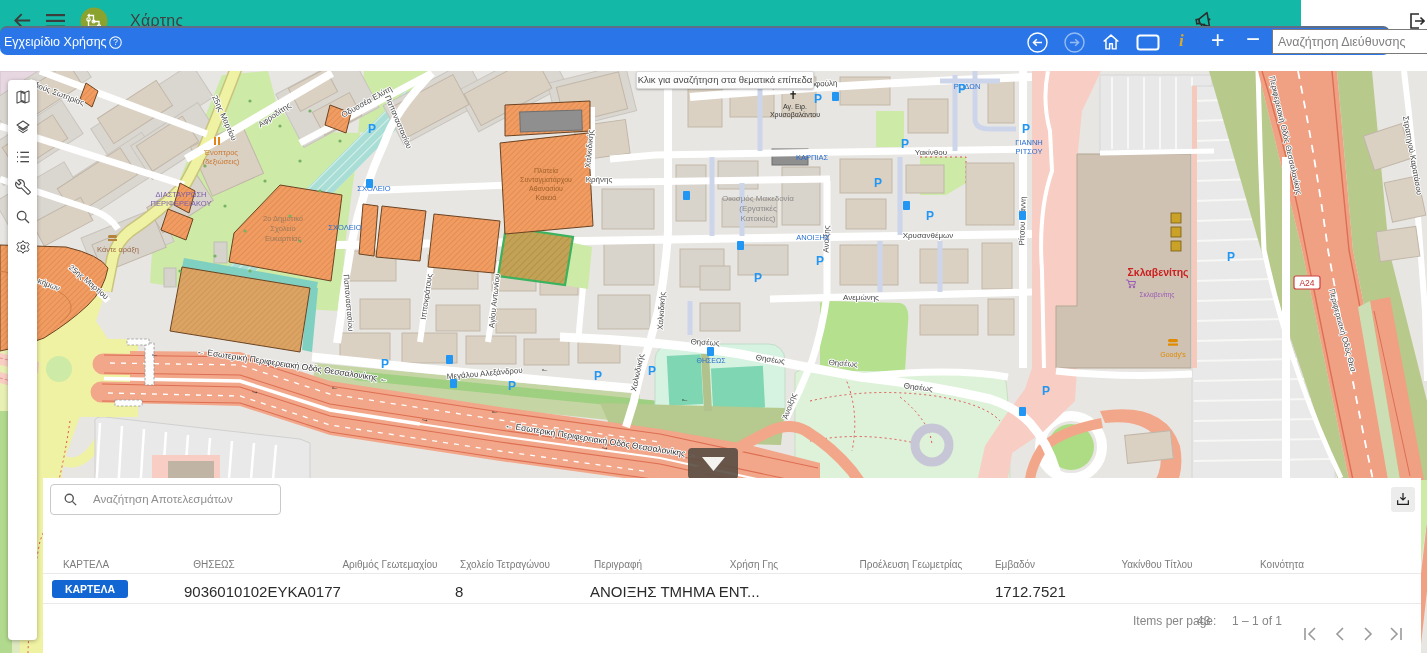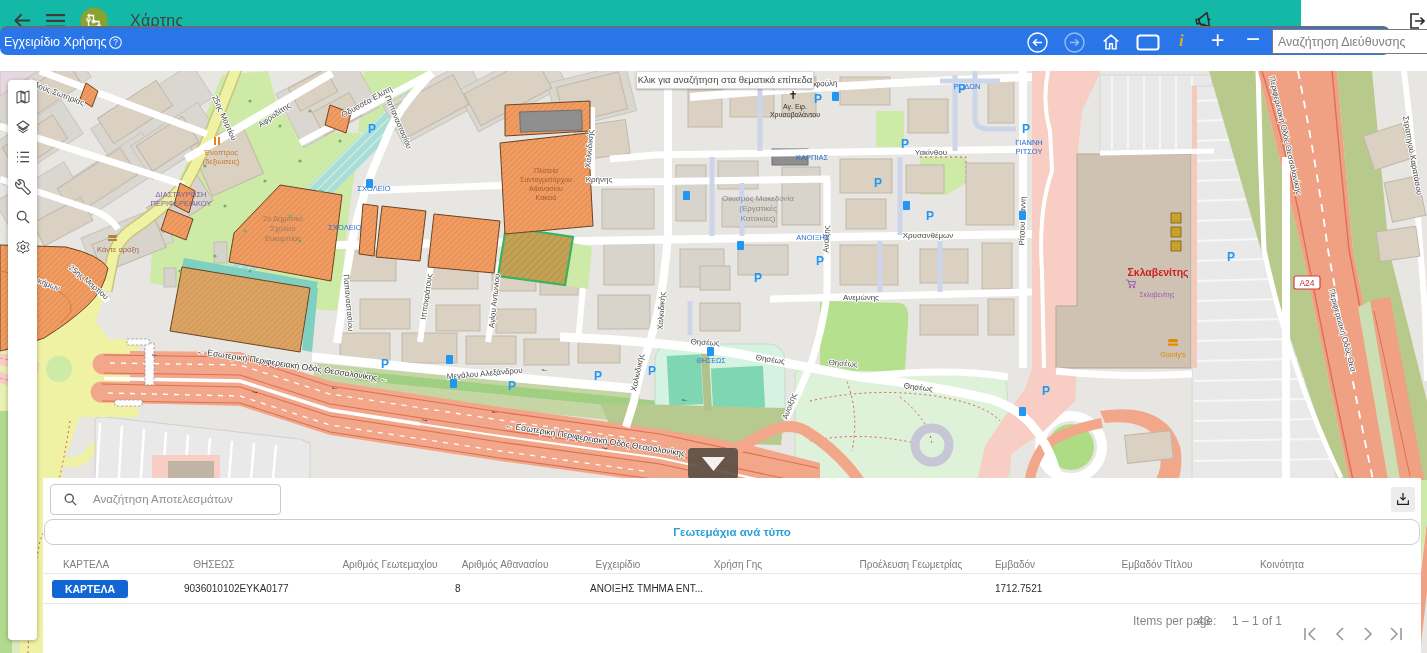--- a/index.html
+++ b/index.html
@@ -13,21 +13,21 @@
   #mapwrap{position:absolute;left:0;top:71px;width:1427px;height:582px;z-index:1;}
   #tooltip{position:absolute;left:636px;top:71px;width:176px;height:16px;background:#fcfcfc;
     border:1px solid #d9d9d9;border-radius:2px;box-shadow:0 1px 2px rgba(0,0,0,.25);
     font-size:9.5px;color:#4a4a4a;text-align:center;line-height:15px;white-space:nowrap;z-index:10;}
   #sidebar{position:absolute;left:8px;top:80px;width:29px;height:560px;background:#fff;
     border-radius:4px;box-shadow:0 1px 4px rgba(0,0,0,.3);z-index:12;}
   #sidebar .ic{width:29px;height:30px;display:flex;align-items:center;justify-content:center;}
   #panel{position:absolute;left:43px;top:478px;width:1378px;height:175px;background:#fff;z-index:20;}
   .hline{position:absolute;left:0;width:1378px;height:1px;background:#e9e9e9;}
   .hcell{position:absolute;top:81px;font-size:10px;color:#7b7b7b;transform:translateX(-50%);white-space:nowrap;}
-  .dcell{position:absolute;top:105px;font-size:10px;color:#2b2b2b;white-space:nowrap;}
+  .dcell{position:absolute;top:105px;font-size:15px;color:#2b2b2b;white-space:nowrap;}
   #pgtxt{position:absolute;top:136px;font-size:12px;color:#868686;white-space:nowrap;}
 </style>
 </head>
 <body>
 
 <div id="topbar">
   <svg class="abs" style="left:14px;top:12px" width="18" height="18" viewBox="0 0 18 18">
     <path d="M17 8H3.8l5-5L7.4 1.6 0 9l7.4 7.4L8.8 15l-5-5H17z" fill="#3c3c3c" transform="scale(0.95)"></path>
   </svg>
   <svg class="abs" style="left:46px;top:14px" width="19" height="14" viewBox="0 0 19 14">
@@ -618,32 +618,29 @@
         <line x1="15" y1="15" x2="21" y2="21" stroke="#555" stroke-width="2.2"></line>
       </svg>
     <span class="abs" style="left:42px;top:8px;font-size:11.5px;color:#8f8f8f;">Αναζήτηση Αποτελεσμάτων</span>
   </div>
   <div class="abs" style="left:1348px;top:9px;width:24px;height:25px;background:#ececec;border-radius:3px;">
     <svg class="abs" style="left:4px;top:4px" width="16" height="16" viewBox="0 0 24 24" fill="none" stroke="#1d1d1d" stroke-width="1.8">
       <path d="M12 3 V13 M8 9.5 L12 13.5 L16 9.5"></path>
         <path d="M4 14 V20 H20 V14"></path>
     </svg>
   </div>
-  <div class="abs" style="left:1px;top:41px;width:1374px;height:24px;border:1px solid #c6cdd5;border-radius:9px;background:#fff;">
-    <div style="text-align:center;font-size:11.5px;color:#2aa0da;font-weight:bold;line-height:24px;">Γεωτεμάχια ανά τύπο</div>
-  </div>
   <div class="hcell" style="left:43px">ΚΑΡΤΕΛΑ</div>
   <div class="hcell" style="left:171px">ΘΗΣΕΩΣ</div>
   <div class="hcell" style="left:347px">Αριθμός Γεωτεμαχίου</div>
-  <div class="hcell" style="left:462px">Αριθμός Αθανασίου</div>
-  <div class="hcell" style="left:575px">Εγχειρίδιο</div>
-  <div class="hcell" style="left:695px">Χρήση Γης</div>
+  <div class="hcell" style="left:462px">Σχολείο Τετραγώνου</div>
+  <div class="hcell" style="left:575px">Περιγραφή</div>
+  <div class="hcell" style="left:711px">Χρήση Γης</div>
   <div class="hcell" style="left:868px">Προέλευση Γεωμετρίας</div>
   <div class="hcell" style="left:972px">Εμβαδόν</div>
-  <div class="hcell" style="left:1114px">Εμβαδόν Τίτλου</div>
+  <div class="hcell" style="left:1114px">Υακίνθου Τίτλου</div>
   <div class="hcell" style="left:1239px">Κοινότητα</div>
   <div class="hline" style="top:95px"></div>
   <div class="abs" style="left:9px;top:102px;width:76px;height:18px;background:#1266d3;border-radius:3px;color:#fff;font-size:10.5px;font-weight:bold;text-align:center;line-height:18px;">ΚΑΡΤΕΛΑ</div>
   <div class="dcell" style="left:141px">9036010102ΕΥΚΑ0177</div>
   <div class="dcell" style="left:412px">8</div>
   <div class="dcell" style="left:547px">ΑΝΟΙΞΗΣ ΤΜΗΜΑ ΕΝΤ...</div>
   <div class="dcell" style="left:952px">1712.7521</div>
   <div class="hline" style="top:125px"></div>
   <div id="pgtxt" style="left:1090px">Items per page:</div>
   <div id="pgtxt" style="left:1154px">43</div>

